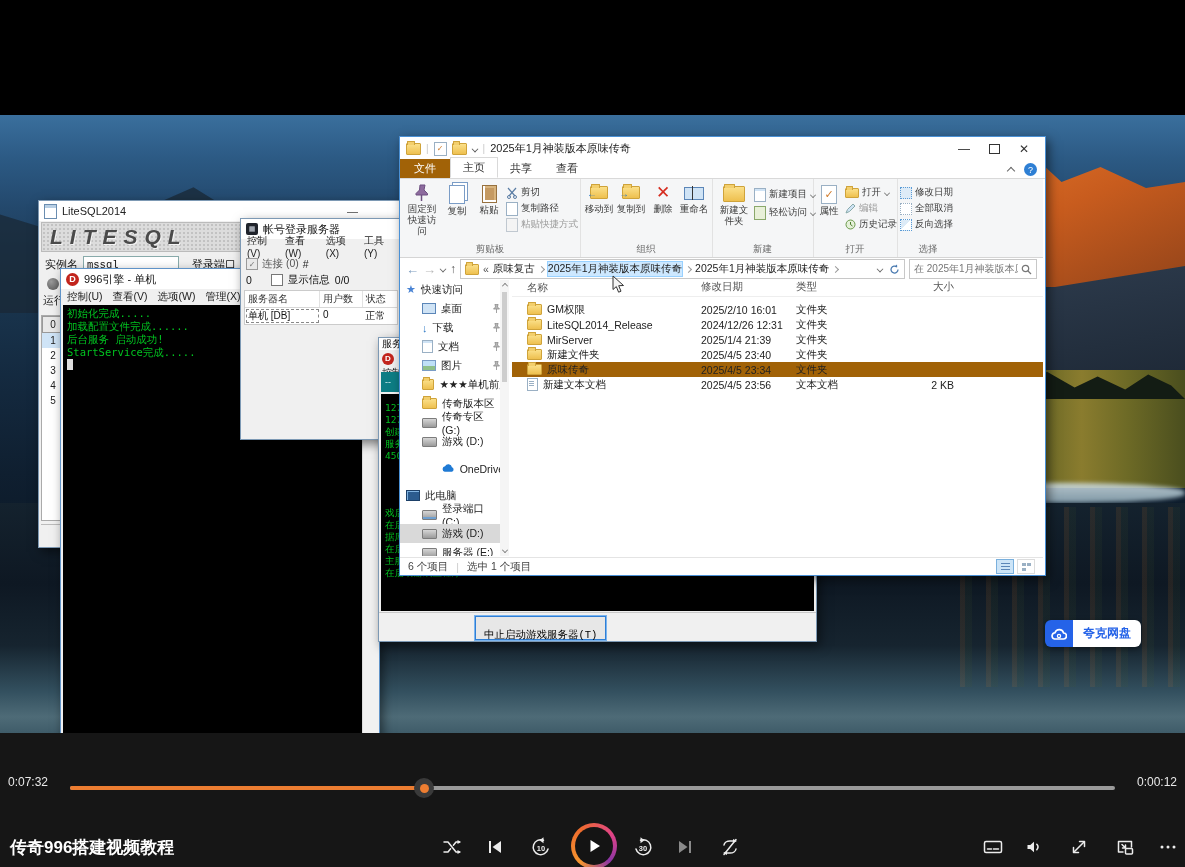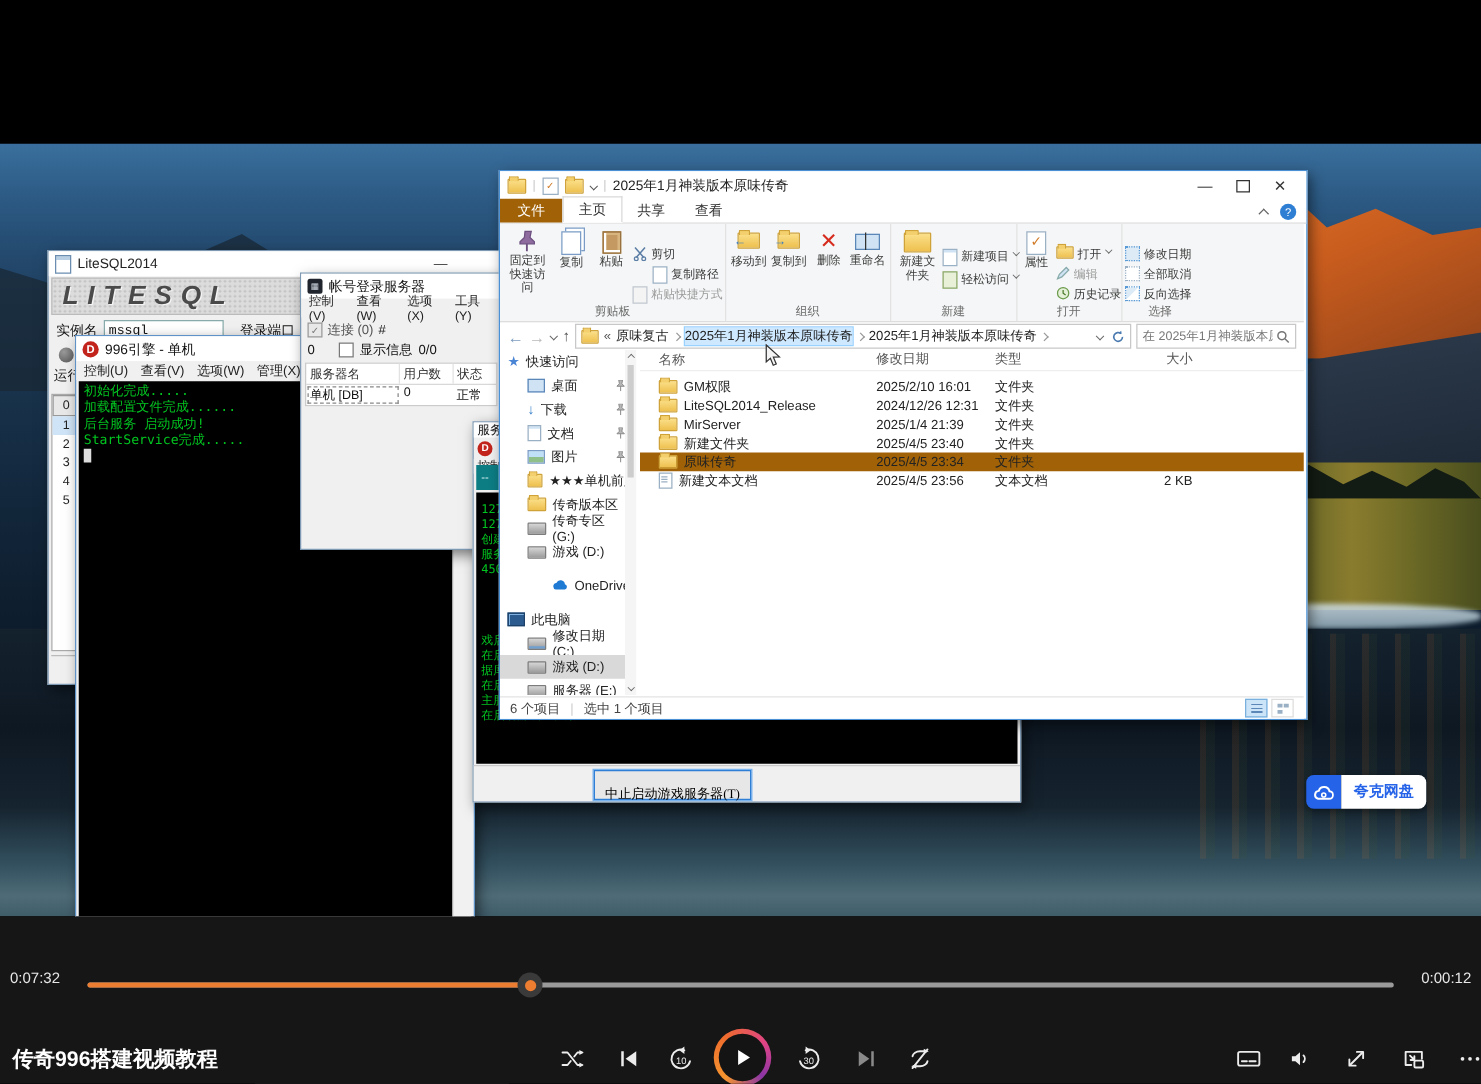--- a/index.html
+++ b/index.html
@@ -19,21 +19,21 @@
   #explorer{left:399px;top:21px;width:645px;height:438px;background:#fff;border:1px solid #4a90d5;z-index:50;}
   .qat-ic{width:13px;height:10px;}
   .tabs{display:flex;align-items:flex-end;height:18px;background:#fff;border-bottom:1px solid #d9d9d9;font-size:11px;}
   .tab{padding:2px 12px;color:#333;}
   .tab.file{background:#a16207;color:#fff;padding:2px 14px;}
   .tab.active{border:1px solid #d9d9d9;border-bottom:1px solid #fff;background:#fff;}
   .ribbon{position:absolute;left:0;top:42px;width:643px;height:78px;background:#f5f6f7;border-bottom:1px solid #d5d5d5;font-size:10px;color:#3b3b3b;}
   .rgroup{position:absolute;top:0;height:78px;border-right:1px solid #e2e2e2;}
   .glabel{position:absolute;bottom:1px;left:0;right:0;text-align:center;color:#6a6a6a;font-size:9.5px;}
   .rb-big{position:absolute;top:4px;display:flex;flex-direction:column;align-items:center;text-align:center;line-height:11px;font-size:9.5px;color:#3b3b3b;}
-  .rb-sm{position:absolute;display:flex;align-items:flex-start;gap:3px;height:15px;font-size:9.5px;white-space:nowrap;color:#3b3b3b;margin-top:12px;}
+  .rb-sm{position:absolute;display:flex;align-items:center;gap:3px;height:15px;font-size:9.5px;white-space:nowrap;color:#3b3b3b;}
   .folder{background:linear-gradient(#fbe08a,#eec04f);border:1px solid #cfa33a;border-radius:1px;position:relative;}
   .folder:before{content:"";position:absolute;top:-3px;left:0;width:45%;height:3px;background:#f3cf6d;border:1px solid #cfa33a;border-bottom:none;border-radius:1px 1px 0 0;}
   .chev{display:inline-block;width:5px;height:5px;border-right:1.4px solid #666;border-bottom:1.4px solid #666;transform:rotate(45deg);}
   .chev.up{transform:rotate(-135deg);}
   .chev.rt{transform:rotate(-45deg);width:4px;height:4px;border-color:#999;}
   .addr{position:absolute;left:0;top:121px;width:643px;height:22px;display:flex;align-items:center;gap:4px;padding:0 6px;box-sizing:border-box;background:#fff;}
   .crumbbox{flex:1;height:18px;border:1px solid #c8c8c8;display:flex;align-items:center;gap:4px;padding:0 4px;font-size:10.5px;color:#222;white-space:nowrap;overflow:hidden;}
   .crumb.sel{background:#cde8ff;outline:1px solid #99d1ff;}
   .searchbox{width:118px;height:18px;border:1px solid #c8c8c8;display:flex;align-items:center;padding:0 4px;font-size:10px;color:#777;gap:3px;}
   .sbar{position:absolute;left:0;top:143px;width:104px;bottom:19px;font-size:10.5px;color:#222;overflow:hidden;}
@@ -50,21 +50,21 @@
   .c-date{width:95px;}.c-type{width:98px;}.c-size{width:60px;text-align:right;padding-right:14px;}
   .fl-folder{width:13px;height:9px;}
   .fl-doc{width:9px;height:11px;background:#fff;border:1px solid #9ab0c4;box-shadow:inset 0 -2px 0 #fff;position:relative;}
   .fl-doc:before{content:"";position:absolute;left:1px;top:2px;width:5px;height:1px;background:#9ab0c4;box-shadow:0 2px 0 #9ab0c4,0 4px 0 #9ab0c4;}
   .statusbar{position:absolute;left:0;bottom:0;width:643px;height:18px;border-top:1px solid #e4e4e4;background:#fff;display:flex;align-items:center;gap:8px;padding:0 8px;font-size:10.5px;color:#444;box-sizing:border-box;}
   .viewic{width:16px;height:13px;border:1px solid #bcd9f2;display:flex;align-items:center;justify-content:center;}
   .wbtn{width:30px;height:22px;display:flex;align-items:center;justify-content:center;color:#333;font-size:12px;}
   
   #playerbar{position:absolute;left:0;top:733px;width:1185px;height:134px;background:#161616;}
   .ptime{color:#e8e8e8;font-size:12px;}
-  .picon{position:absolute;width:26px;height:26px;display:flex;align-items:center;justify-content:flex-end;}
+  .picon{position:absolute;width:26px;height:26px;display:flex;align-items:center;justify-content:flex-start;font-weight:bold;}
   .picon svg{stroke:#ececec;fill:none;stroke-width:1.5;stroke-linecap:round;stroke-linejoin:round;}
   .ring{position:absolute;width:46px;height:46px;border-radius:50%;
     background:conic-gradient(from 220deg,#f5952f,#ef6c2d 28%,#e04387 55%,#8c35a5 76%,#f5952f 100%);
     display:flex;align-items:center;justify-content:center;}
   .ring .inner{width:38px;height:38px;border-radius:50%;background:#141414;display:flex;align-items:center;justify-content:center;}
   
   #quark{position:absolute;left:1045px;top:505px;height:27px;display:flex;z-index:60;filter:drop-shadow(0 2px 3px rgba(0,0,0,.4));}
   .q-ic{width:28px;height:27px;background:#2563e8;border-radius:6px 0 0 6px;display:flex;align-items:center;justify-content:center;}
   .q-lb{background:#fff;border-radius:0 6px 6px 0;display:flex;align-items:center;padding:0 10px;color:#2563e8;font-weight:bold;font-size:12px;}
 </style>
@@ -196,21 +196,21 @@
       <div style="margin-top:auto;margin-bottom:30px;">
         <div>戏启动</div>
         <div>在启动</div>
         <div>据库服</div>
         <div>在启动</div>
         <div>主服务</div>
         <div>在启动游戏主程序...</div>
       </div>
     </div>
     <div style="position:absolute;left:0;bottom:0;width:100%;height:28px;background:#f0f0f0;border-top:1px solid #c9c9c9;">
-      <button style="position:absolute;left:96px;top:3px;height:21px;background:#e7e7e7;border:1px solid #2f7fd6;box-shadow:0 0 0 1px #7ab4ef;font-size:10.5px;padding:11px 8px;font-family:Liberation Serif, serif;">中止启动游戏服务器(T)</button>
+      <button style="position:absolute;left:96px;top:3px;height:21px;background:#e7e7e7;border:1px solid #2f7fd6;box-shadow:0 0 0 1px #7ab4ef;font-size:10.5px;padding:11px 8px;font-family:Liberation Mono, monospace;">中止启动游戏服务器(T)</button>
     </div>
   </div>
 
   <div class="win" id="explorer">
 
     <div class="tbar" style="height:23px;padding:0 6px;">
       <span class="folder qat-ic"></span>
       <span style="color:#c9c9c9;font-size:10px;">|</span>
       <span style="width:11px;height:12px;background:#fff;border:1px solid #9ab0c4;color:#d07a28;font-size:8px;display:flex;align-items:center;justify-content:center;">✓</span>
       <span class="folder qat-ic"></span>
@@ -257,21 +257,21 @@
         </div>
         <div class="rb-sm" style="left:106px;top:6px;">
           <svg width="12" height="12" viewBox="0 0 12 12">
               <line x1="2" y1="1" x2="9" y2="9" stroke="#5a7da5" stroke-width="1.2"></line>
               <line x1="10" y1="1" x2="3" y2="9" stroke="#5a7da5" stroke-width="1.2"></line>
               <circle cx="3" cy="10" r="1.5" fill="none" stroke="#5a7da5"></circle>
               <circle cx="9" cy="10" r="1.5" fill="none" stroke="#5a7da5"></circle>
             </svg>
           <span>剪切</span>
         </div>
-        <div class="rb-sm" style="left:122px;top:22px;">
+        <div class="rb-sm" style="left:106px;top:22px;">
           <span style="width:10px;height:12px;background:#fff;border:1px solid #9ab0c4;"></span>
           <span>复制路径</span>
         </div>
         <div class="rb-sm" style="left:106px;top:38px;color:#9a9a9a;">
           <span style="width:10px;height:12px;background:#f4f4f4;border:1px solid #c0c8d0;"></span>
           <span>粘贴快捷方式</span>
         </div>
         <div class="glabel">剪贴板</div>
       </div>
 
@@ -443,21 +443,21 @@
             <path d="M3 8 a3 3 0 0 1 .4-5.9 A4 4 0 0 1 11 3.2 A2.5 2.5 0 0 1 11 8 Z" fill="#1f7ad4"></path>
           </svg>
           <span>OneDrive</span>
         </div>
       <div class="sb-item l0" style="margin-top:8px;">
           <span style="width:12px;height:9px;background:#2c5c8f;border:1px solid #1d4068;box-shadow:inset 1px 1px 0 #7fb2e0;"></span>
           <span>此电脑</span>
         </div>
       <div class="sb-item">
           <span class="drive" style="box-shadow:inset 0 -2px 0 #6fa0d0;"></span>
-          <span>修改日期 (C:)</span>
+          <span>登录端口 (C:)</span>
         </div>
       <div class="sb-item seld">
           <span class="drive"></span>
           <span>游戏 (D:)</span>
         </div>
       <div class="sb-item">
           <span class="drive"></span>
           <span>服务器 (E:)</span>
         </div>
 

